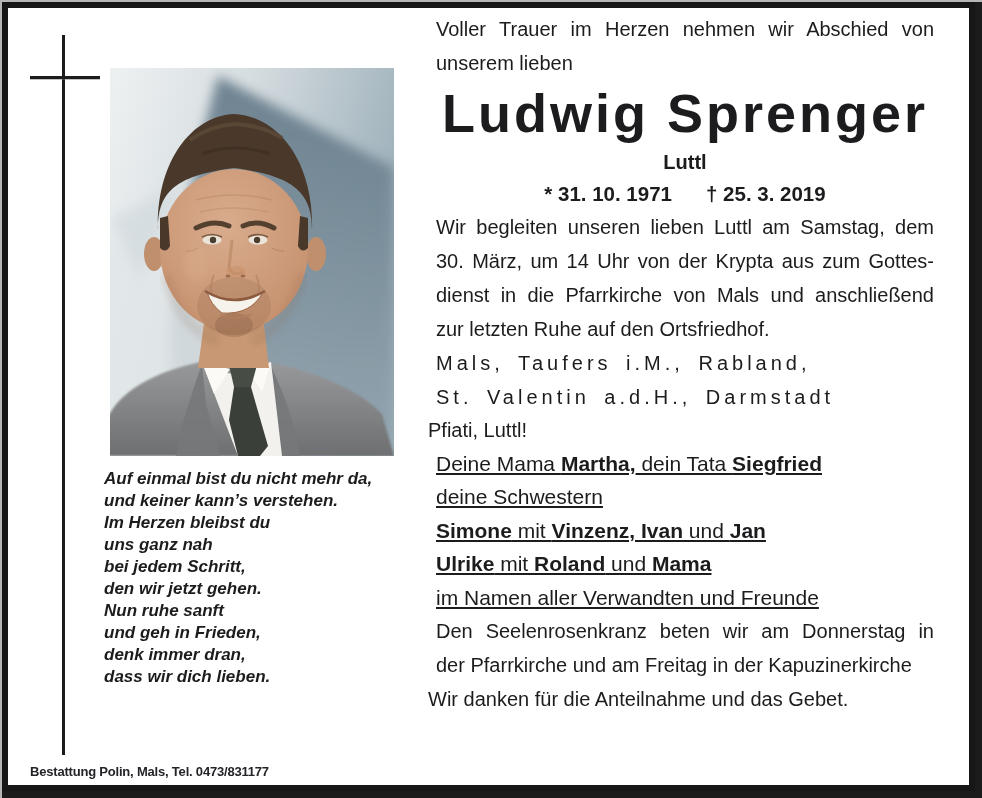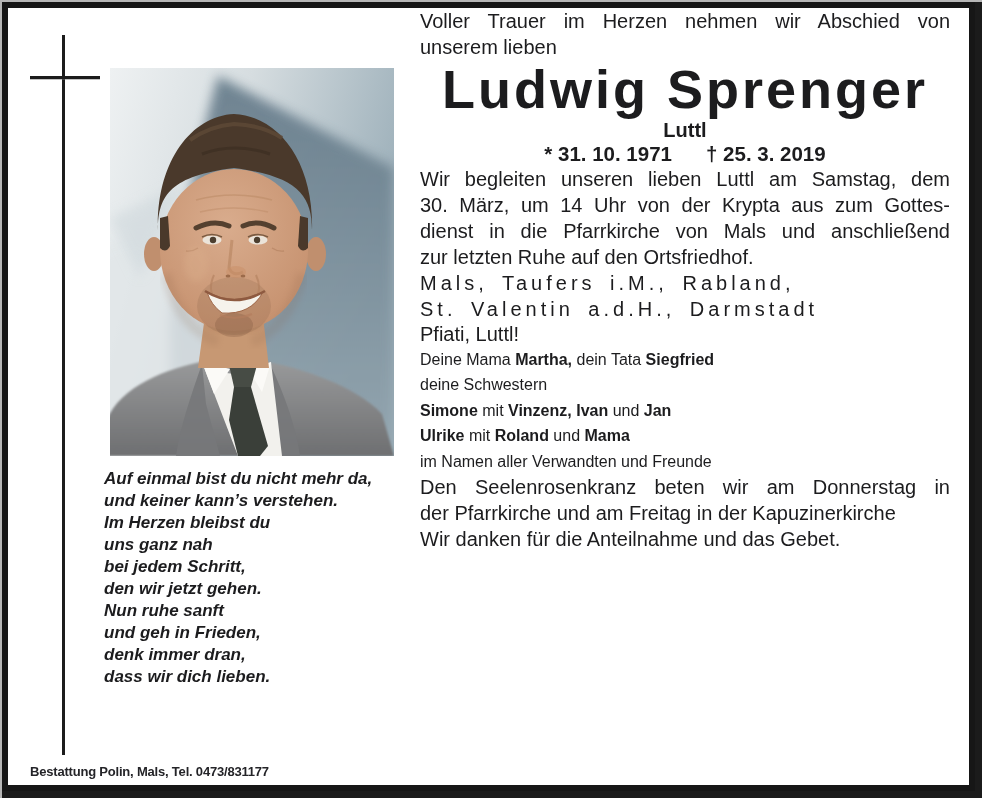--- a/index.html
+++ b/index.html
@@ -24,38 +24,38 @@
   .photo{position:absolute;left:102px;top:60px;width:284px;height:388px;overflow:hidden;}
   .photo svg{display:block;width:284px;height:388px;}
   
   .poem{
     position:absolute;left:96px;top:460px;width:310px;
     text-align:left;font-style:italic;font-weight:700;
     font-size:17px;line-height:22px;color:#1c1c1e;
   }
   
   .content{position:absolute;left:412px;top:0;width:530px;}
-  .content p,.content h1,.content div{margin:0;}
+  .content p,.content h1,.content div{margin:8px;}
   .intro{margin-top:22px;font-size:20px;line-height:26px;}
   .intro div{text-align:justify;text-align-last:justify;}
   .intro div:last-child{text-align-last:left;}
   .name{
     margin-top:16px;font-size:54px;line-height:58px;font-weight:700;
     letter-spacing:3px;text-align:center;white-space:nowrap;
   }
   .nickname{margin-top:31px;font-size:20px;line-height:24px;font-weight:700;text-align:center;}
   .dates{margin-top:11px;font-size:20.5px;line-height:24px;font-weight:700;text-align:center;}
   .dates .gap{display:inline-block;width:34px;}
   .para{font-size:20px;line-height:26px;}
   .para div{text-align:justify;text-align-last:justify;}
   .para div:last-child{text-align-last:left;}
   .funeral{margin-top:20px;}
   .places{margin-top:17px;font-size:20px;line-height:26px;letter-spacing:4px;word-spacing:5px;}
   .farewell{margin-top:21px;font-size:20px;line-height:25px;}
-  .family{margin-top:2px;font-size:16px;line-height:25.4px;}
+  .family{margin-top:2px;font-size:21px;line-height:25.4px;text-decoration:underline;}
   .rosary{margin-top:10px;}
   .thanks{margin-top:5px;font-size:20px;line-height:26px;}
   
   .footer{
     position:absolute;left:22px;top:756px;
     font-size:13px;font-weight:700;letter-spacing:-0.2px;color:#242428;
   }
 </style>
 </head>
 <body>

